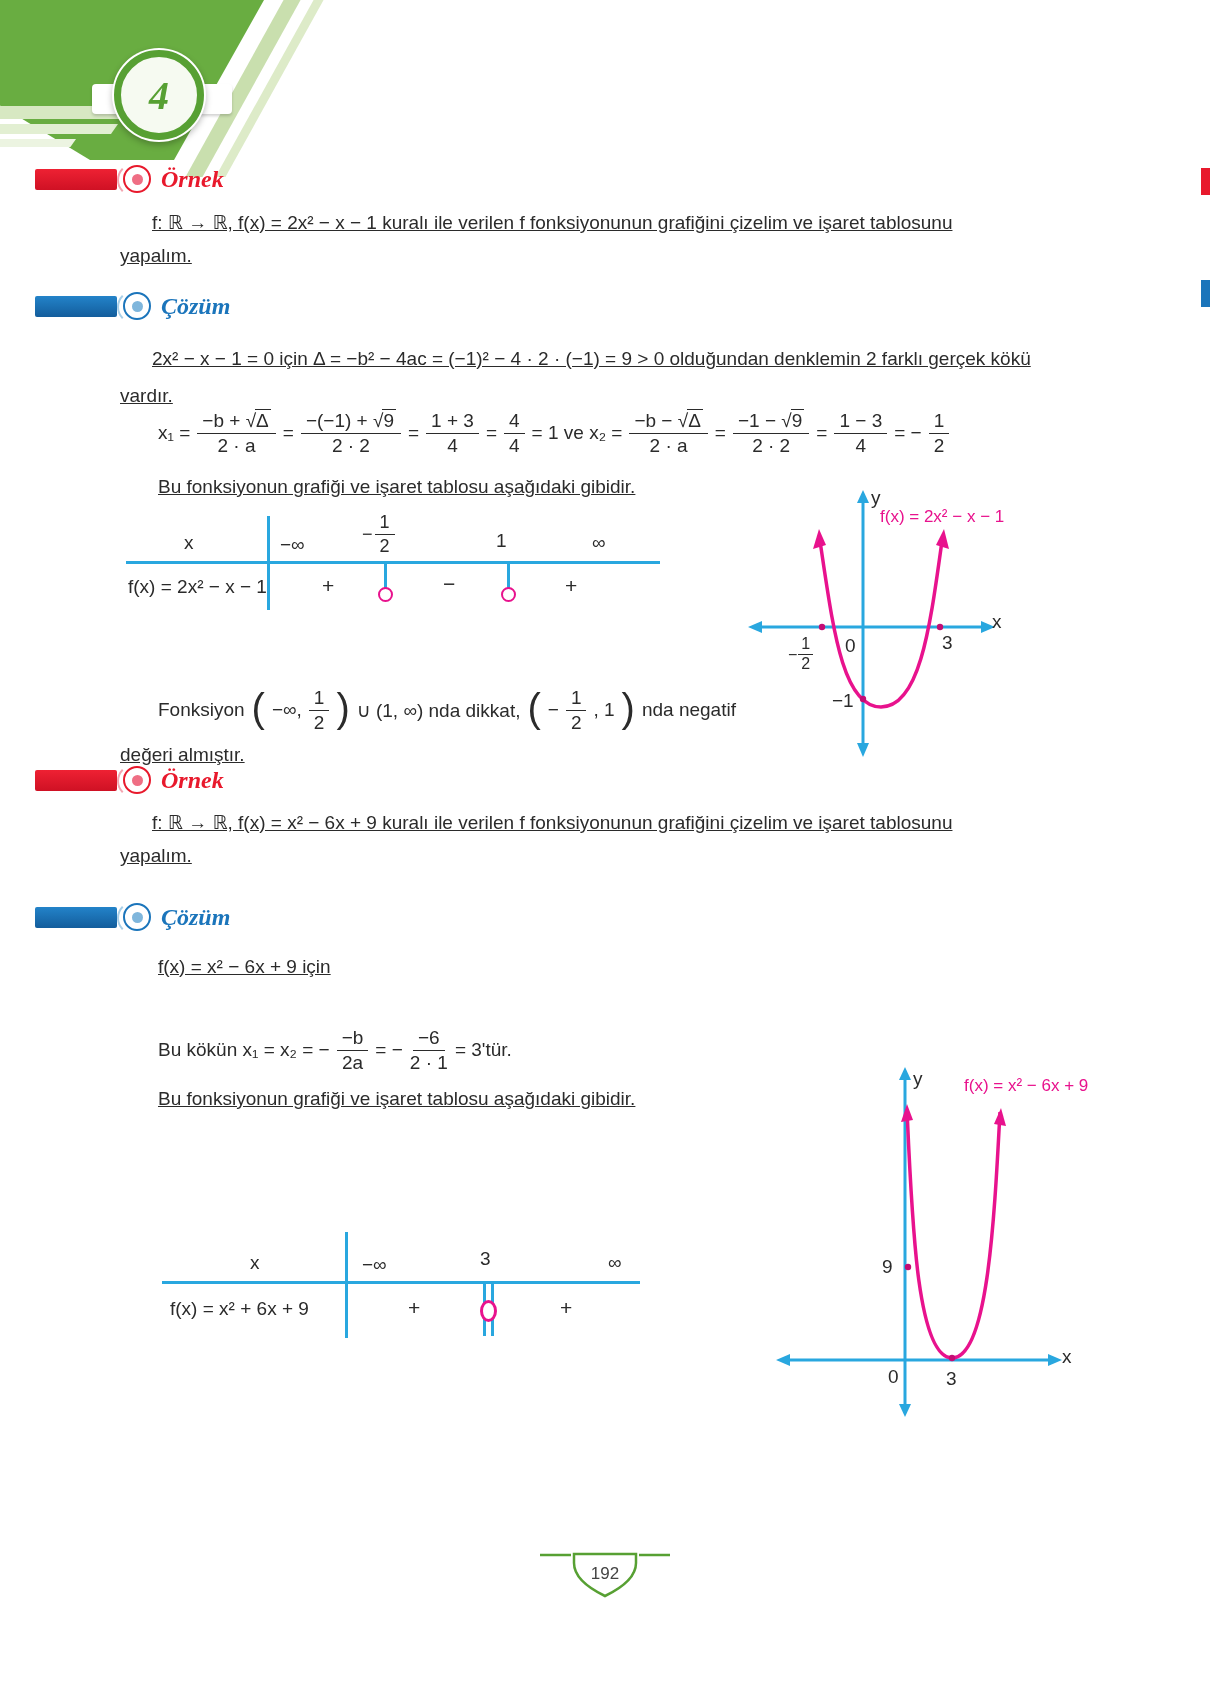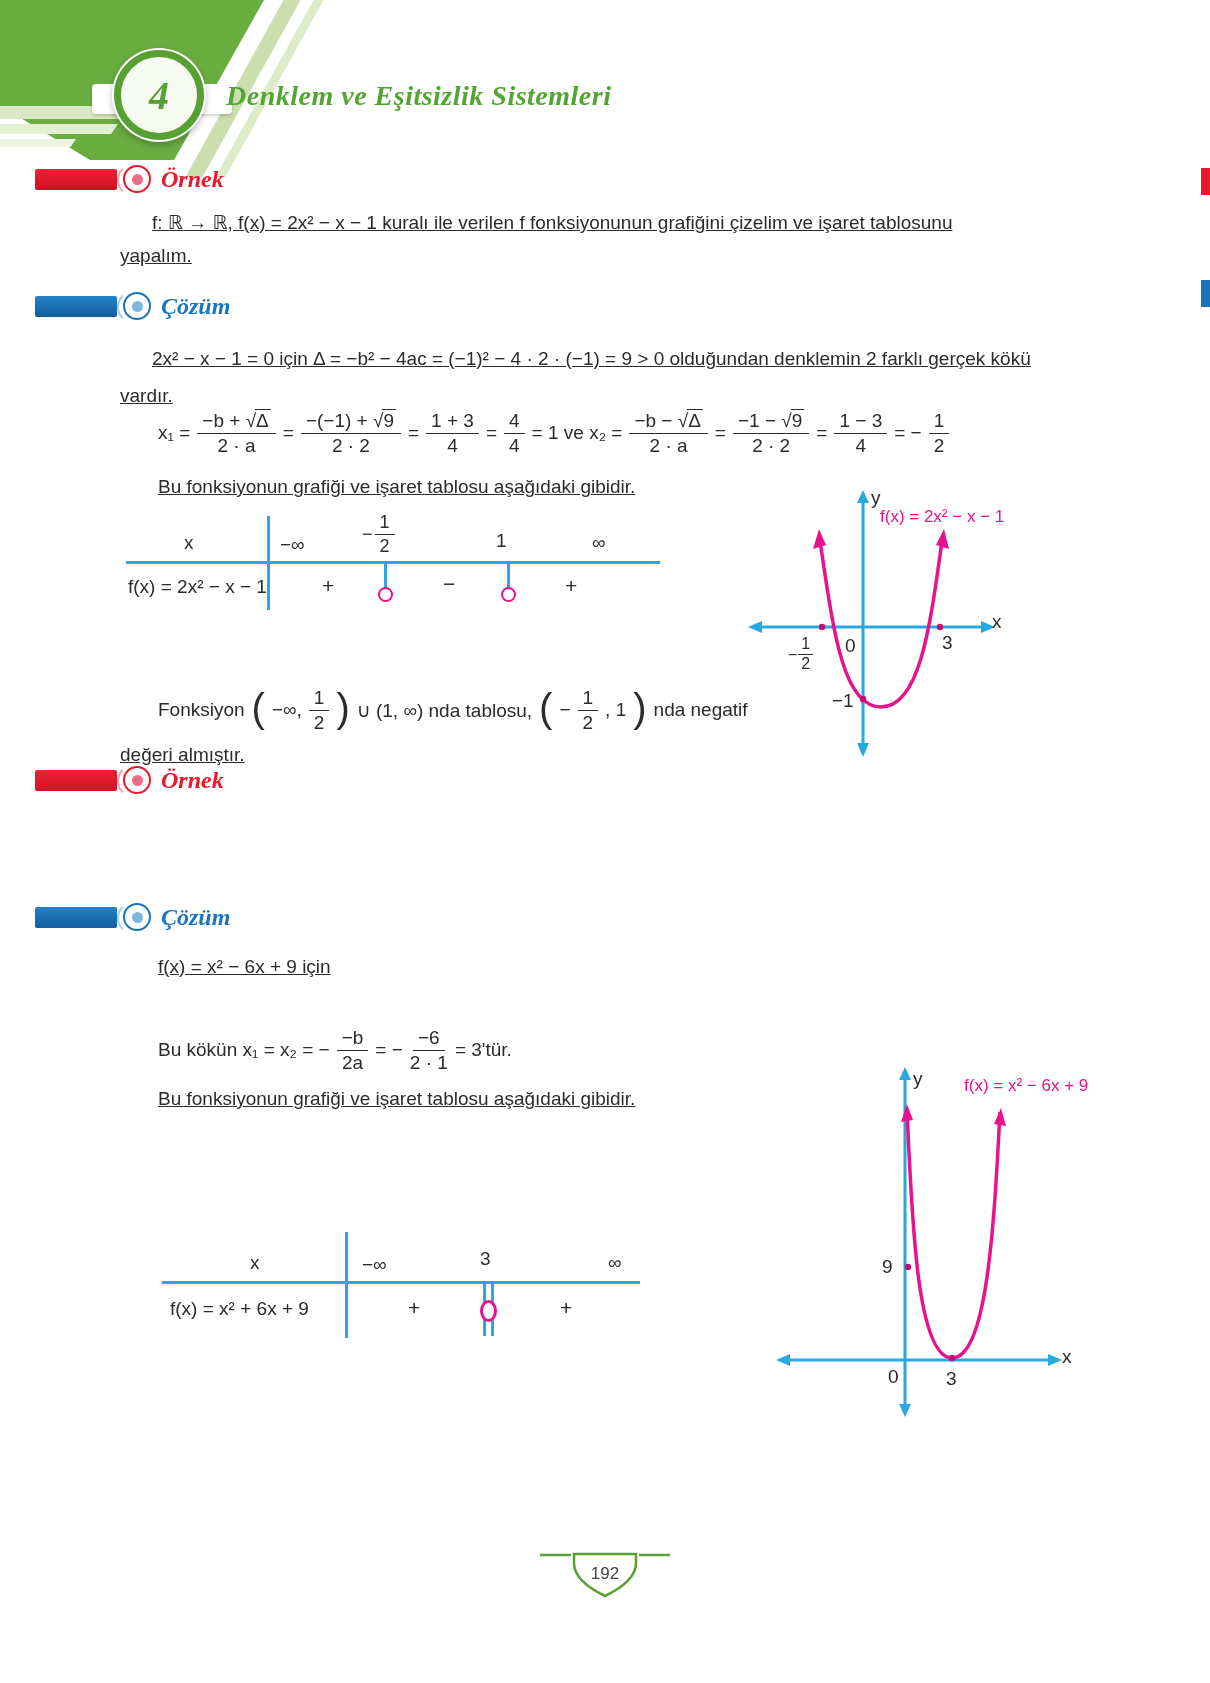--- a/index.html
+++ b/index.html
@@ -91,21 +91,20 @@
   <div class="hdr-green"></div>
   <div class="hdr-stripe st1"></div>
   <div class="hdr-stripe st2"></div>
   <div class="hdr-stripe hl1"></div>
   <div class="hdr-stripe hl2"></div>
   <div class="hdr-stripe hl3"></div>
   <div class="hdr-tab"></div>
   <div class="chapter-badge">
     <div class="chapter-badge-inner">4</div>
   </div>
-  <div class="chapter-title">Denklem ve Eşitsizlik Sistemleri</div>
 
   <div class="sec" style="top:165px;">
     <div class="sec-bar red"></div>
     <div class="sicon red"></div>
     <div class="sec-label red">Örnek</div>
   </div>
 
   <div class="para indent" style="left:120px;top:206px;width:900px;">f: ℝ → ℝ, f(x) = 2x² − x − 1 kuralı ile verilen f fonksiyonunun grafiğini çizelim ve işaret tablosunu yapalım.</div>
 
   <div class="sec" style="top:292px;">
@@ -219,39 +218,40 @@
 
   <div class="frow" style="left:158px;top:682px;height:56px;">
       <span class="ft">Fonksiyon</span>
       <span class="bp">(</span>
       <span class="ft">−∞,</span>
       <span class="frac">
         <span class="fnum">1</span>
         <span class="fden">2</span>
       </span>
       <span class="bp">)</span>
-      <span class="ft">∪ (1, ∞) nda tablosu,</span>
+      <span class="ft">∪ (1, ∞) nda dikkat,</span>
       <span class="bp">(</span>
       <span class="ft">−</span>
       <span class="frac">
         <span class="fnum">1</span>
         <span class="fden">2</span>
       </span>
       <span class="ft">, 1</span>
       <span class="bp">)</span>
       <span class="ft">nda negatif</span>
     </div>
   <div class="para" style="left:120px;top:738px;">değeri almıştır.</div>
 
   <div class="sec" style="top:766px;">
     <div class="sec-bar red"></div>
     <div class="sicon red"></div>
     <div class="sec-label red">Örnek</div>
   </div>
 
+  <div class="para indent" style="left:120px;top:806px;width:900px;">f: ℝ → ℝ, f(x) = x² − 6x + 9 kuralı ile verilen f fonksiyonunun grafiğini çizelim ve işaret tablosunu yapalım.</div>
 
   <div class="sec" style="top:903px;">
     <div class="sec-bar blue"></div>
     <div class="sicon blue"></div>
     <div class="sec-label blue">Çözüm</div>
   </div>
 
   <div class="para" style="left:158px;top:950px;">f(x) = x² − 6x + 9 için</div>
   <div class="frow" style="left:158px;top:1022px;height:56px;">
       <span class="ft">Bu kökün x₁ = x₂ = −</span>

